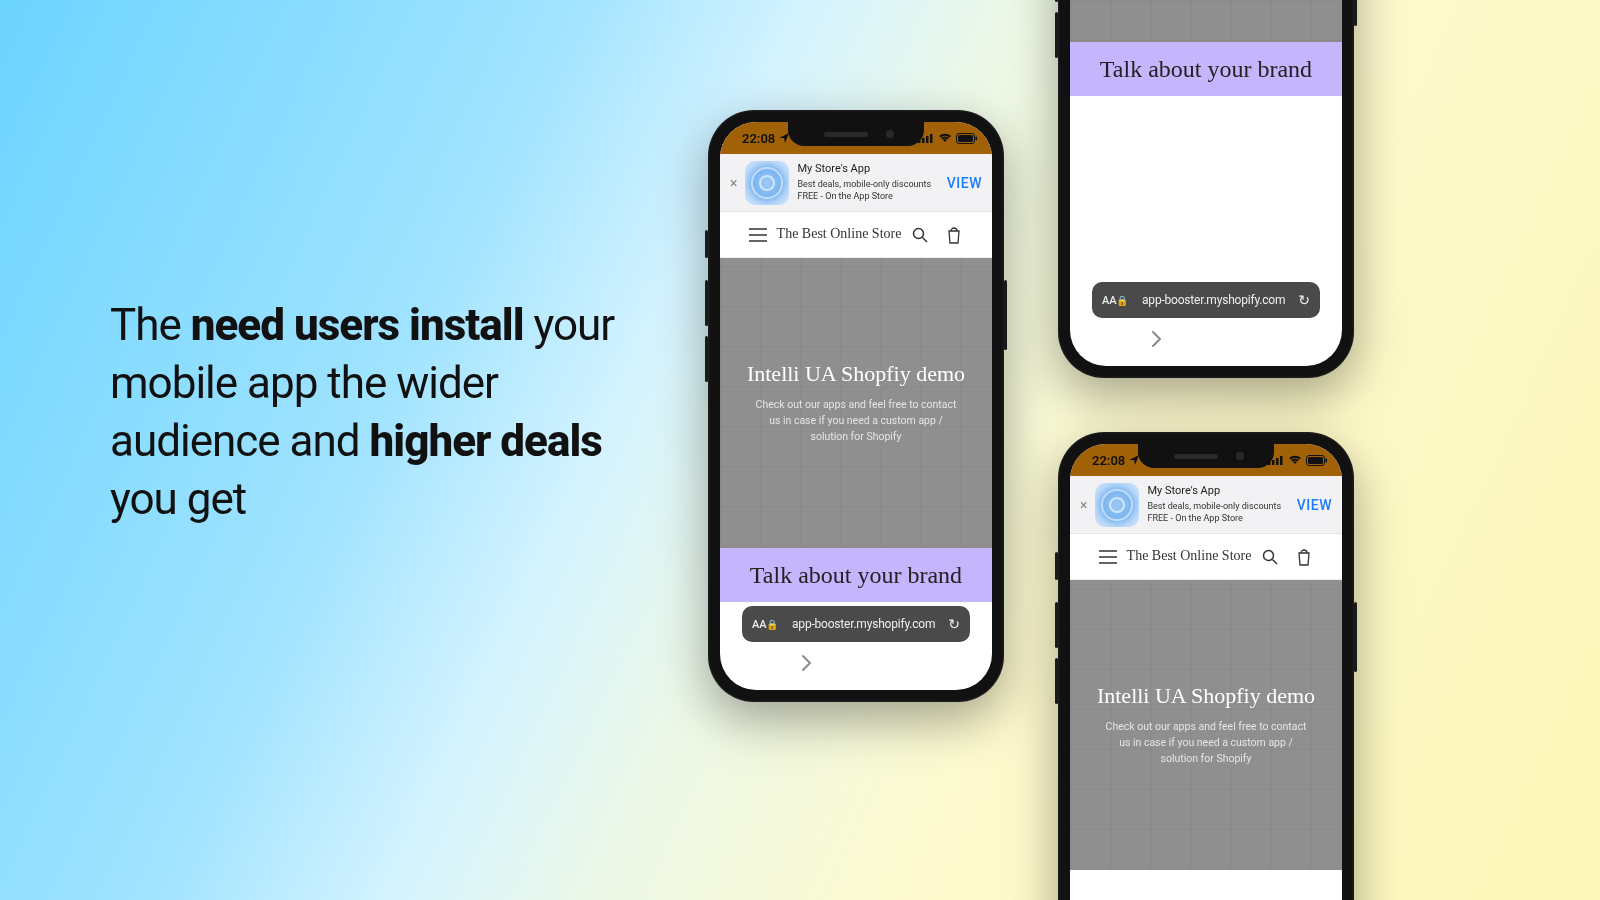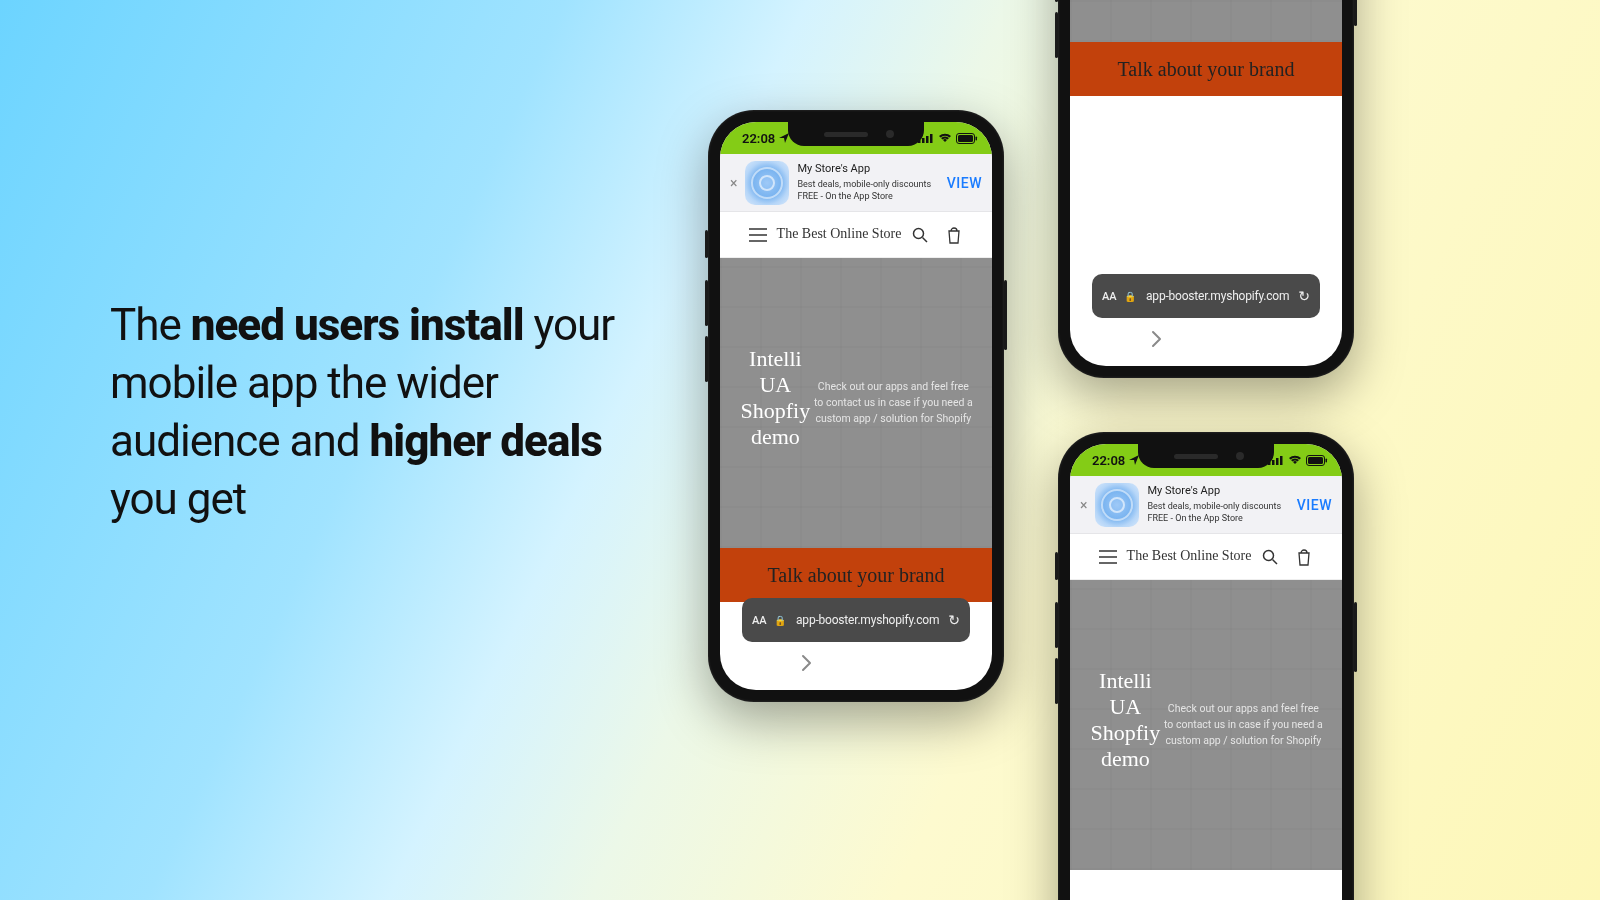--- a/index.html
+++ b/index.html
@@ -82,21 +82,21 @@
     content: "";
     width: 8px; height: 8px;
     background: #2a2a2a;
     border-radius: 50%;
     position: absolute;
     right: 30px; top: 8px;
   }
 
   .status-bar {
     height: 32px;
-    background: #84cc16;
+    background: #a16207;
     display: flex;
     justify-content: space-between;
     align-items: center;
     padding: 0 14px 0 22px;
     font-size: 13px;
     font-weight: 600;
     color: #111;
   }
   .status-time { display: flex; align-items: center; gap: 4px; }
   .status-icons { display: flex; align-items: center; gap: 4px; }
@@ -158,21 +158,21 @@
     color: #333;
     text-align: center;
     line-height: 1.15;
   }
   .header-right { display: flex; gap: 14px; }
 
   .hero {
     background: #8f8f8f;
     position: relative;
     display: flex;
-    flex-direction: row;
+    flex-direction: column;
     align-items: center;
     justify-content: center;
     text-align: center;
     color: #fff;
     padding: 0 18px;
   }
   .hero-title {
     font-family: Georgia, serif;
     font-size: 22px;
     font-weight: 400;
@@ -180,44 +180,44 @@
   }
   .hero-sub {
     font-size: 10.5px;
     line-height: 1.5;
     color: #e5e5e5;
     max-width: 210px;
   }
 
   .cta-band {
     height: 54px;
-    background: #c2410c;
+    background: #c4b5fd;
     display: flex;
     align-items: center;
     justify-content: center;
     font-family: Georgia, serif;
-    font-size: 20px;
+    font-size: 24px;
     color: #222;
   }
 
   .url-bar {
     position: absolute;
     bottom: 48px;
     left: 50%;
     transform: translateX(-50%);
     width: 228px;
-    height: 44px;
+    height: 36px;
     background: #4a4a4a;
     border-radius: 10px;
     display: flex;
     align-items: center;
     padding: 0 10px;
     color: #eee;
     font-size: 11.5px;
-    gap: 8px;
+    gap: 0;
   }
   .url-bar .aa { font-size: 11px; font-weight: 500; }
   .url-bar .lock { font-size: 10px; }
   .url-bar .addr { flex: 1; text-align: center; font-size: 12px; letter-spacing: -0.2px; }
   .url-bar .reload { font-size: 14px; }
 
   .browser-tabbar {
     position: absolute;
     bottom: 10px;
     left: 0; right: 0;

